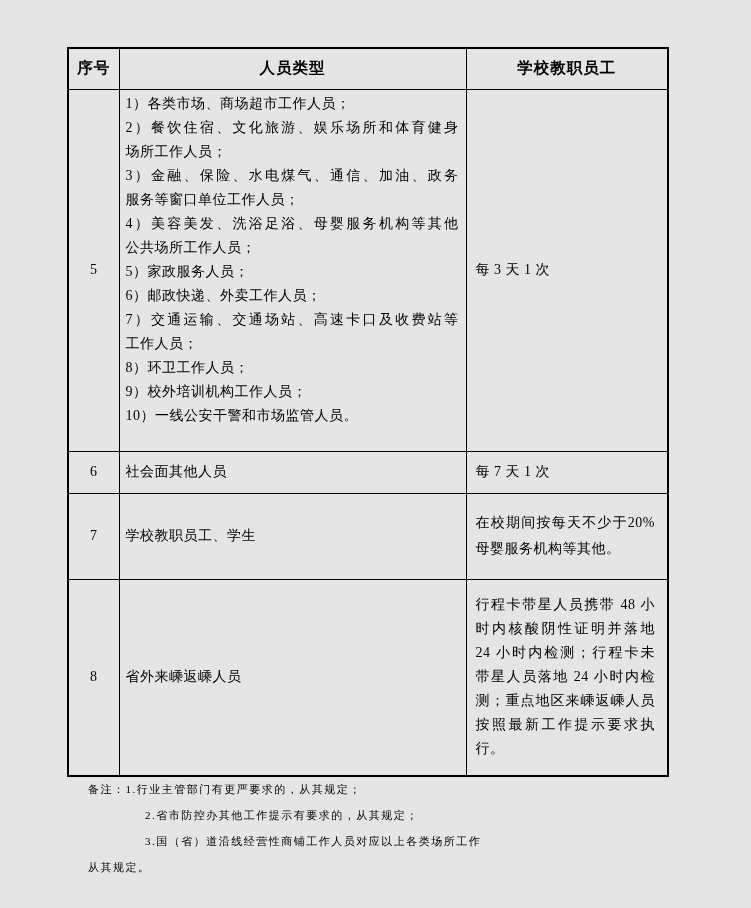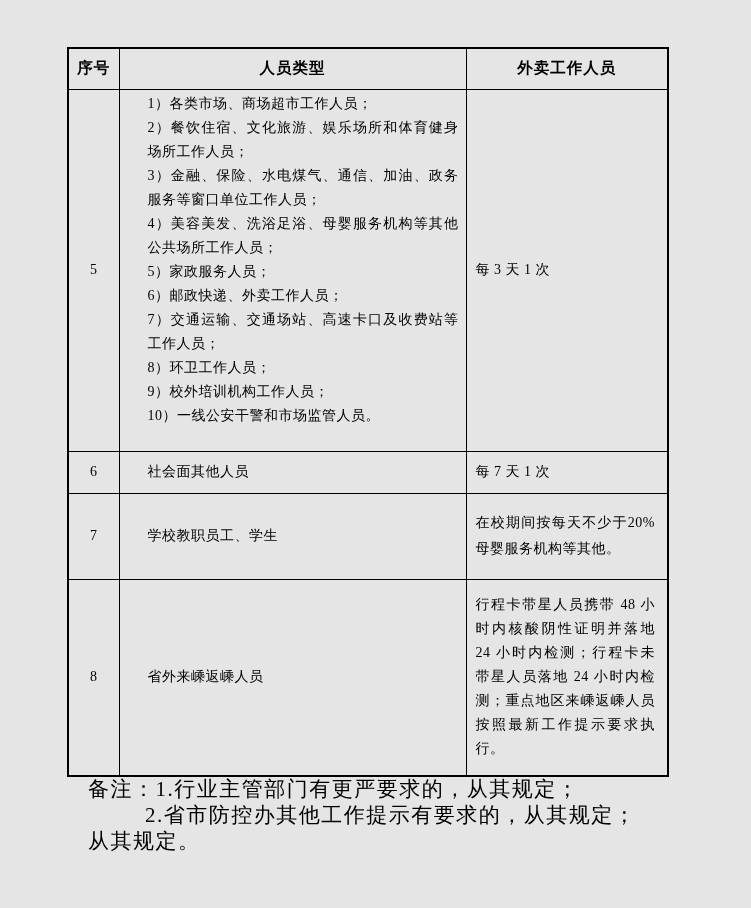--- a/index.html
+++ b/index.html
@@ -23,50 +23,50 @@
   }
   .freq-table td { font-size:14px; letter-spacing:0.5px; }
 
   tr.header-row  { height:41px; }
   tr.row-5 { height:362px; }
   tr.row-6 { height:42px; }
   tr.row-7 { height:86px; }
   tr.row-8 { height:197px; }
 
   td.no-cell   { text-align:center; vertical-align:middle; font-size:14px; }
-  td.type-cell { padding:0 7px 0 28px; vertical-align:middle; line-height:24px; }
+  td.type-cell { padding:0 7px 0 6px; vertical-align:middle; line-height:24px; }
   td.type-cell.top { vertical-align:top; padding-top:2px; padding-bottom:2px; }
   td.freq-cell { padding:0 12px 0 9px; vertical-align:middle; line-height:24px; }
   tr.row-7 td.freq-cell { line-height:26px; }
 
   .line { text-align:left; }
   .line.j { text-align:justify; text-align-last:justify; }
 
   .notes {
     position:absolute; left:88px; top:776px; width:585px;
-    font-size:21px; letter-spacing:1.5px; line-height:26px;
+    font-size:11px; letter-spacing:1.5px; line-height:26px;
   }
   .notes .note-line.indent { padding-left:57px; }
 </style>
 </head>
 <body>
 
 <div class="page">
 
   <table class="freq-table">
     <colgroup>
       <col style="width:51px">
       <col style="width:347px">
       <col style="width:202px">
     </colgroup>
     <thead>
       <tr class="header-row">
         <th>序号</th>
         <th>人员类型</th>
-        <th>外卖工作人员</th>
+        <th>学校教职员工</th>
       </tr>
     </thead>
     <tbody>
       <tr class="row-5">
         <td class="no-cell">5</td>
         <td class="type-cell top">
           <div class="line">1）各类市场、商场超市工作人员；</div>
           <div class="line j">2）餐饮住宿、文化旅游、娱乐场所和体育健身</div>
           <div class="line">场所工作人员；</div>
           <div class="line j">3）金融、保险、水电煤气、通信、加油、政务</div>
@@ -121,16 +121,17 @@
           <div class="line j">按照最新工作提示要求执</div>
           <div class="line">行。</div>
         </td>
       </tr>
     </tbody>
   </table>
 
   <div class="notes">
     <div class="note-line">备注：1.行业主管部门有更严要求的，从其规定；</div>
     <div class="note-line indent">2.省市防控办其他工作提示有要求的，从其规定；</div>
+    <div class="note-line indent">3.国（省）道沿线经营性商铺工作人员对应以上各类场所工作</div>
     <div class="note-line">从其规定。</div>
   </div>
 
 </div>
 
 </body></html>

